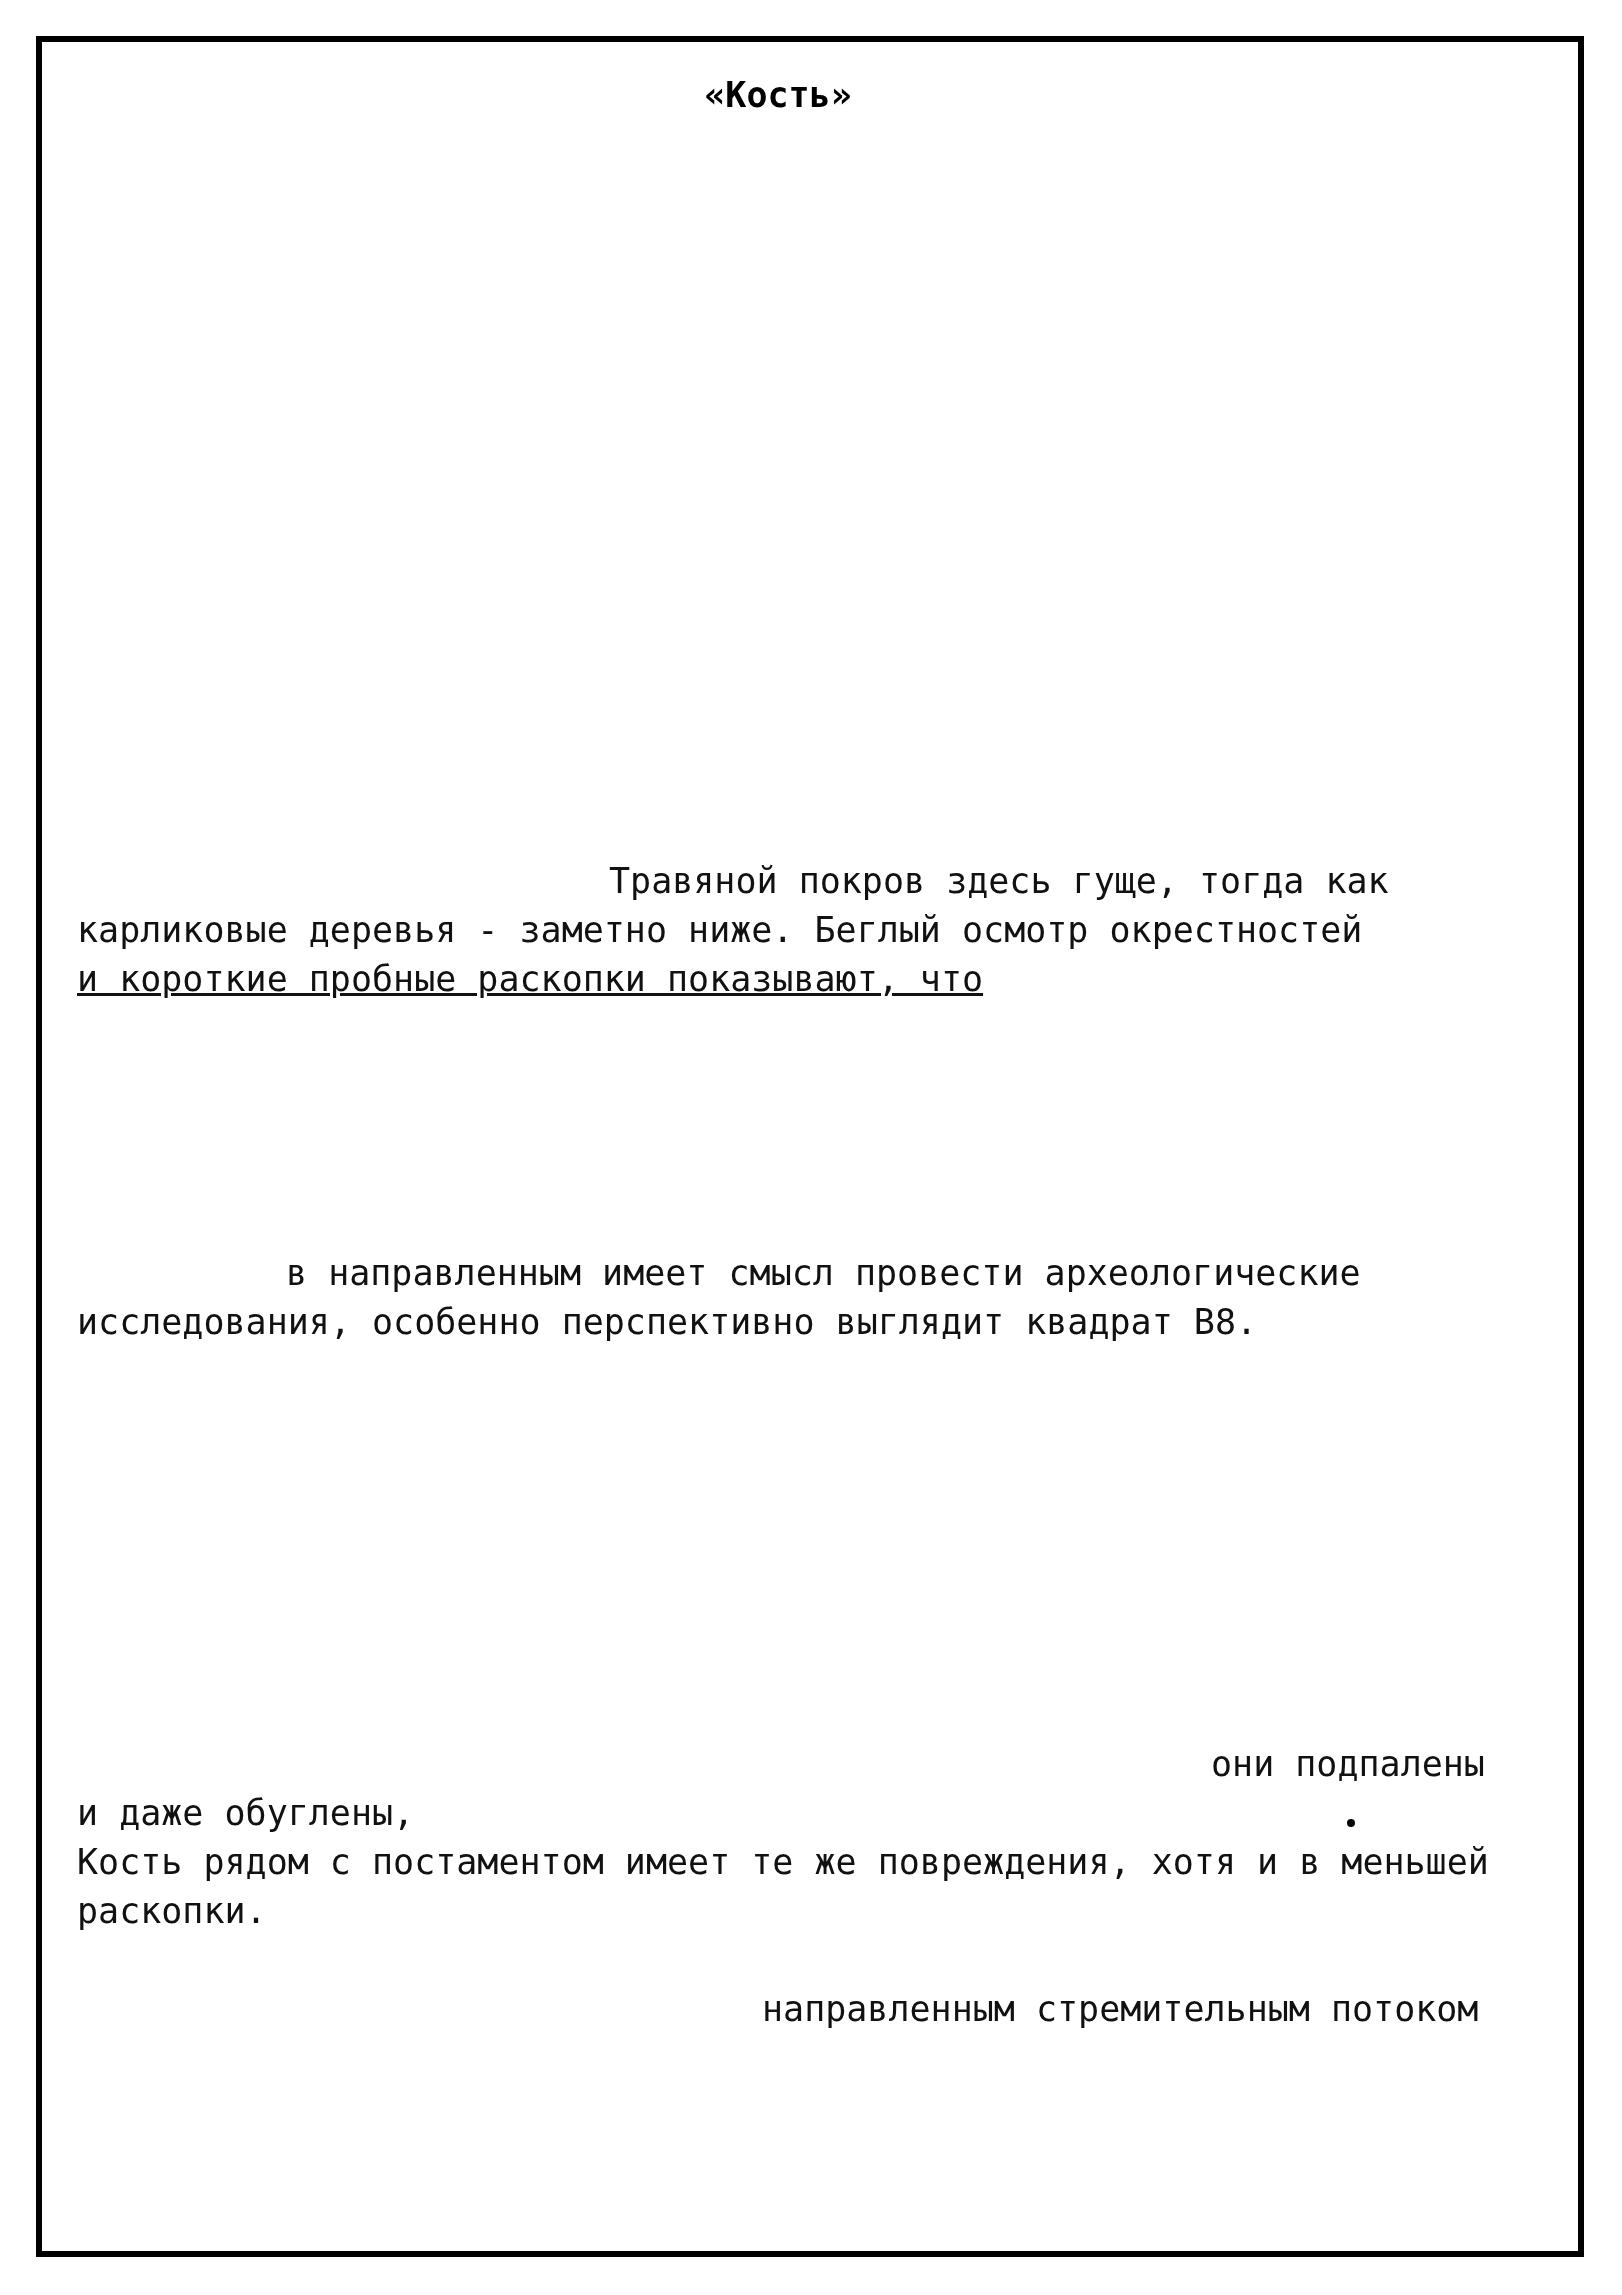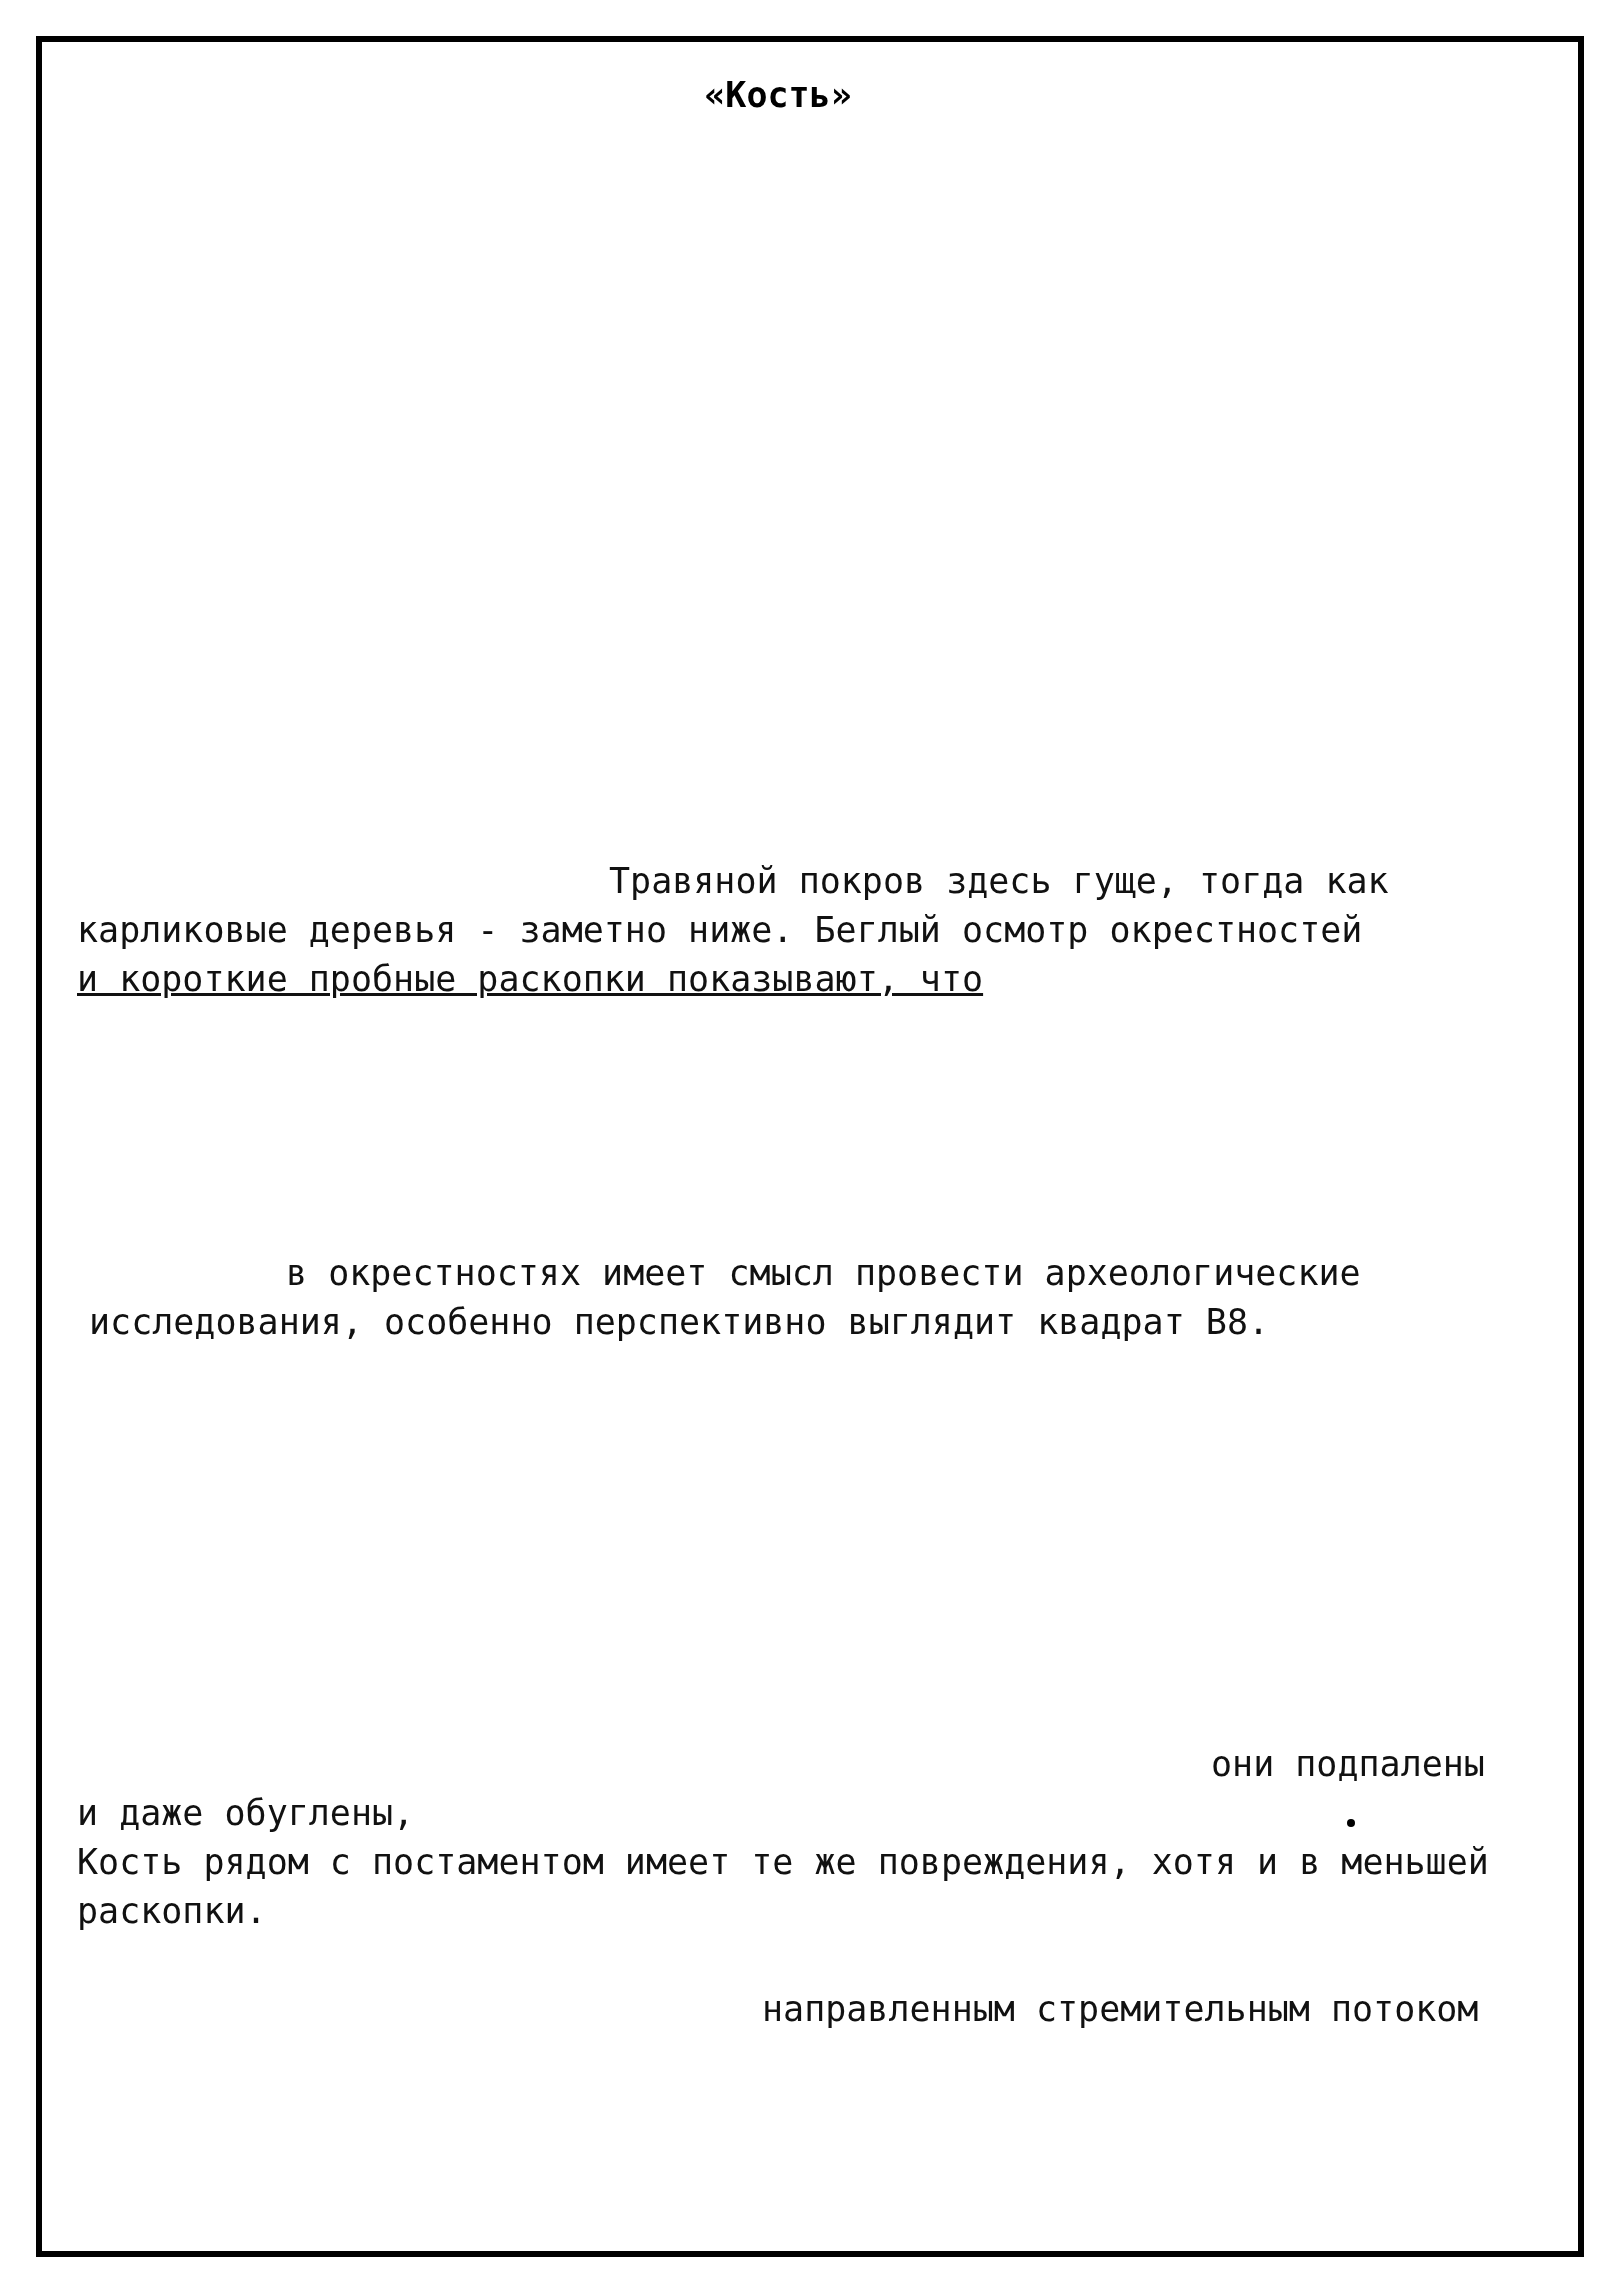--- a/index.html
+++ b/index.html
@@ -59,22 +59,22 @@
 <body>
 
 <div class="page-frame"></div>
 
 <div class="title">«Кость»</div>
 
 <div class="line" style="left:609px; top:857px;">Травяной покров здесь гуще, тогда как</div>
 <div class="line" style="left:77px; top:906px;">карликовые деревья - заметно ниже. Беглый осмотр окрестностей</div>
 <div class="line" style="left:77px; top:955px;text-decoration:underline;">и короткие пробные раскопки показывают, что</div>
 
-<div class="line" style="left:286px; top:1249px;">в окрестностях имеет смысл провести археологические</div>
-<div class="line" style="left:77px; top:1298px;margin-left:12px;">исследования, особенно перспективно выглядит квадрат В8.</div>
+<div class="line" style="left:286px; top:1249px;">в направленным имеет смысл провести археологические</div>
+<div class="line" style="left:77px; top:1298px;">исследования, особенно перспективно выглядит квадрат В8.</div>
 
 <div class="line" style="left:1211px; top:1740px;">они подпалены</div>
 <div class="line" style="left:77px; top:1789px;">и даже обуглены,</div>
 <div class="dot" style="left:1347px; top:1819px;"></div>
 <div class="line" style="left:77px; top:1838px;">Кость рядом с постаментом имеет те же повреждения, хотя и в меньшей</div>
 <div class="line" style="left:77px; top:1887px;">раскопки.</div>
 
 <div class="line" style="left:762px; top:1985px;">направленным стремительным потоком</div>
 
 

